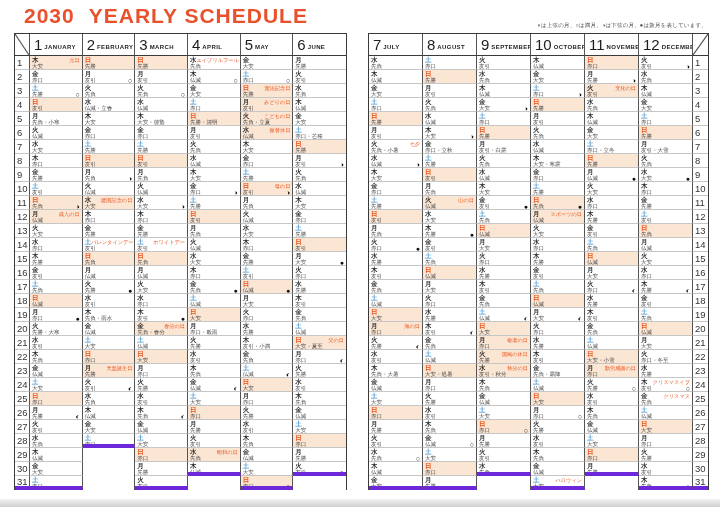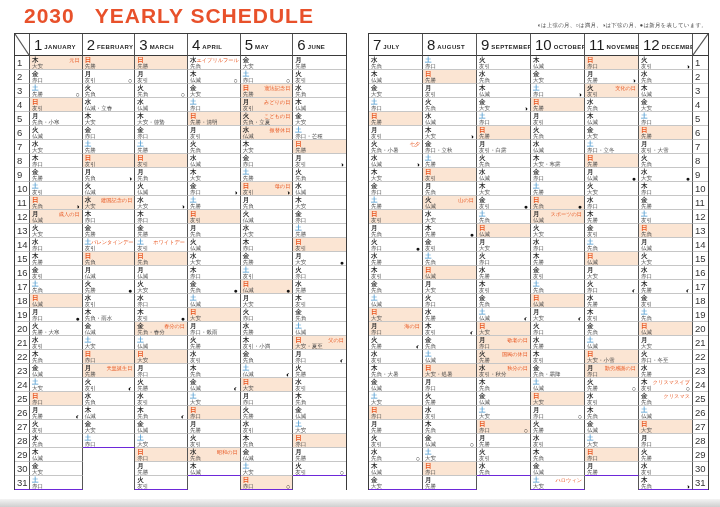--- a/index.html
+++ b/index.html
@@ -3,21 +3,21 @@
 <meta charset="utf-8">
 <style>
   html,body{margin:0;padding:0;}
   body{
     width:720px;height:507px;position:relative;background:#ffffff;
     font-family:"Liberation Sans","DejaVu Sans",sans-serif;overflow:hidden;
     -webkit-font-smoothing:antialiased;
   }
   .title{position:absolute;left:24px;top:4px;font-size:21px;font-weight:bold;
     color:#e8512b;letter-spacing:1px;white-space:nowrap;}
-  .title-text{margin-left:20px;}
+  .title-text{margin-left:14px;}
   .legend{position:absolute;right:13px;top:22px;font-size:5.5px;color:#444;
     letter-spacing:0.2px;white-space:nowrap;}
   .page{position:absolute;top:33px;display:grid;background:#fff;
     border:1px solid #3a3a3a;border-bottom:none;
     grid-template-rows:22px repeat(31,14px);}
   #pageL{left:14px;width:331px;grid-template-columns:15px repeat(6,1fr);}
   #pageR{left:368px;width:339px;grid-template-columns:repeat(6,1fr) 15px;}
   .page > div{box-sizing:border-box;overflow:hidden;}
   .mhead,.corner{border-bottom:1px solid #3a3a3a;background:#fff;}
   .mhead{display:flex;align-items:center;padding-left:4px;border-right:1px solid #555;}
@@ -25,21 +25,21 @@
   .mname{font-size:6px;color:#1d1d1d;letter-spacing:0.4px;margin-left:2px;margin-top:4px;font-weight:bold;}
   .corner{position:relative;}
   .corner svg{position:absolute;inset:0;width:100%;height:100%;}
   .corner.sepR{border-right:1px solid #555;}
   .num{display:flex;align-items:center;padding-left:2px;font-size:9.5px;color:#333;
     border-bottom:1px solid #c6c6c6;background:#fff;}
   .numL{border-right:1px solid #555;}
   .day{border-right:1px solid #555;border-bottom:1px solid #c6c6c6;background:#fff;
     padding:1px 2px 0 2px;display:flex;flex-direction:column;}
   .lastcol{border-right:none;}
-  .lastrow{border-bottom:1px solid #6d28d9;}
+  .lastrow{border-bottom:4px solid #6d28d9;}
   .void{border-bottom:none;background:#fff;}
   .hl{background:#fbe5d3;}
   .l1{display:flex;justify-content:space-between;align-items:flex-start;
     font-size:6.5px;line-height:6.5px;color:#2e2e2e;white-space:nowrap;}
   .l2{display:flex;justify-content:space-between;align-items:center;
     font-size:5.5px;line-height:5.5px;color:#4a4a4a;white-space:nowrap;margin-top:0.5px;}
   .dow{font-weight:bold;}
   .dow.sun{color:#e8541e;}
   .dow.sat{color:#4e9ad0;}
   .hol{color:#e8541e;font-size:5.2px;line-height:6px;}

